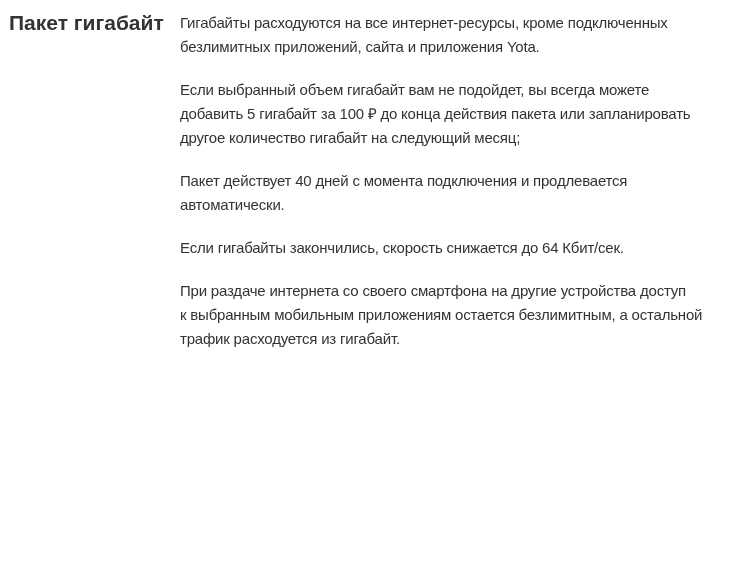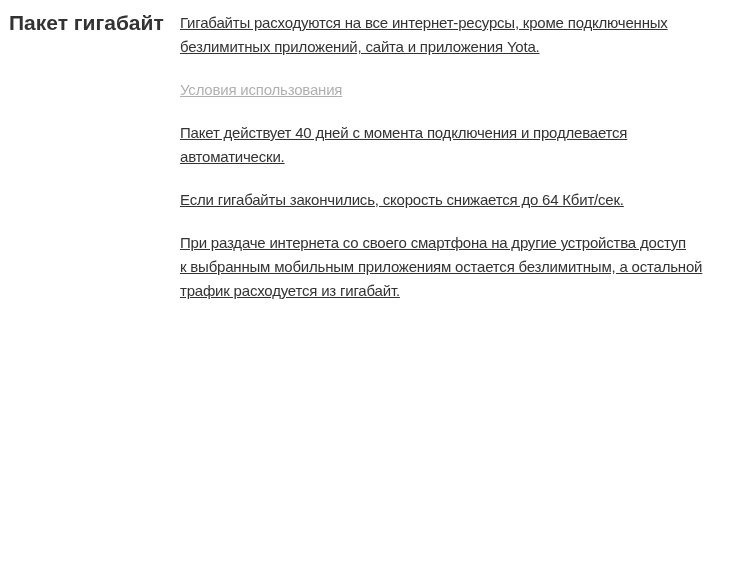--- a/index.html
+++ b/index.html
@@ -35,40 +35,41 @@
     flex: 1 1 auto;
     max-width: 556px;
   }
   .desc-col p {
     margin: 0 0 19px 0;
     font-size: 15px;
     line-height: 24px;
     letter-spacing: -0.2px;
     white-space: pre-line;
     color: #333333;
-    text-decoration: underline;
   }
   .desc-col p.muted {
     color: #b0b0b0;
   }
   .desc-col p:last-child {
     margin-bottom: 4px;
   }
 </style>
 </head>
 <body>
 
 <div class="terms-panel">
   <div class="term-col">
     <h2 class="term-title">Пакет гигабайт</h2>
   </div>
   <div class="desc-col">
     <p>Гигабайты расходуются на все интернет-ресурсы, кроме подключенных
 безлимитных приложений, сайта и приложения Yota.</p>
-    <p class="muted">Условия использования</p>
+    <p>Если выбранный объем гигабайт вам не подойдет, вы всегда можете
+добавить 5 гигабайт за 100 ₽ до конца действия пакета или запланировать
+другое количество гигабайт на следующий месяц;</p>
     <p>Пакет действует 40 дней с момента подключения и продлевается
 автоматически.</p>
     <p>Если гигабайты закончились, скорость снижается до 64 Кбит/сек.</p>
     <p>При раздаче интернета со своего смартфона на другие устройства доступ
 к выбранным мобильным приложениям остается безлимитным, а остальной
 трафик расходуется из гигабайт.</p>
   </div>
 </div>
 
 </body></html>

